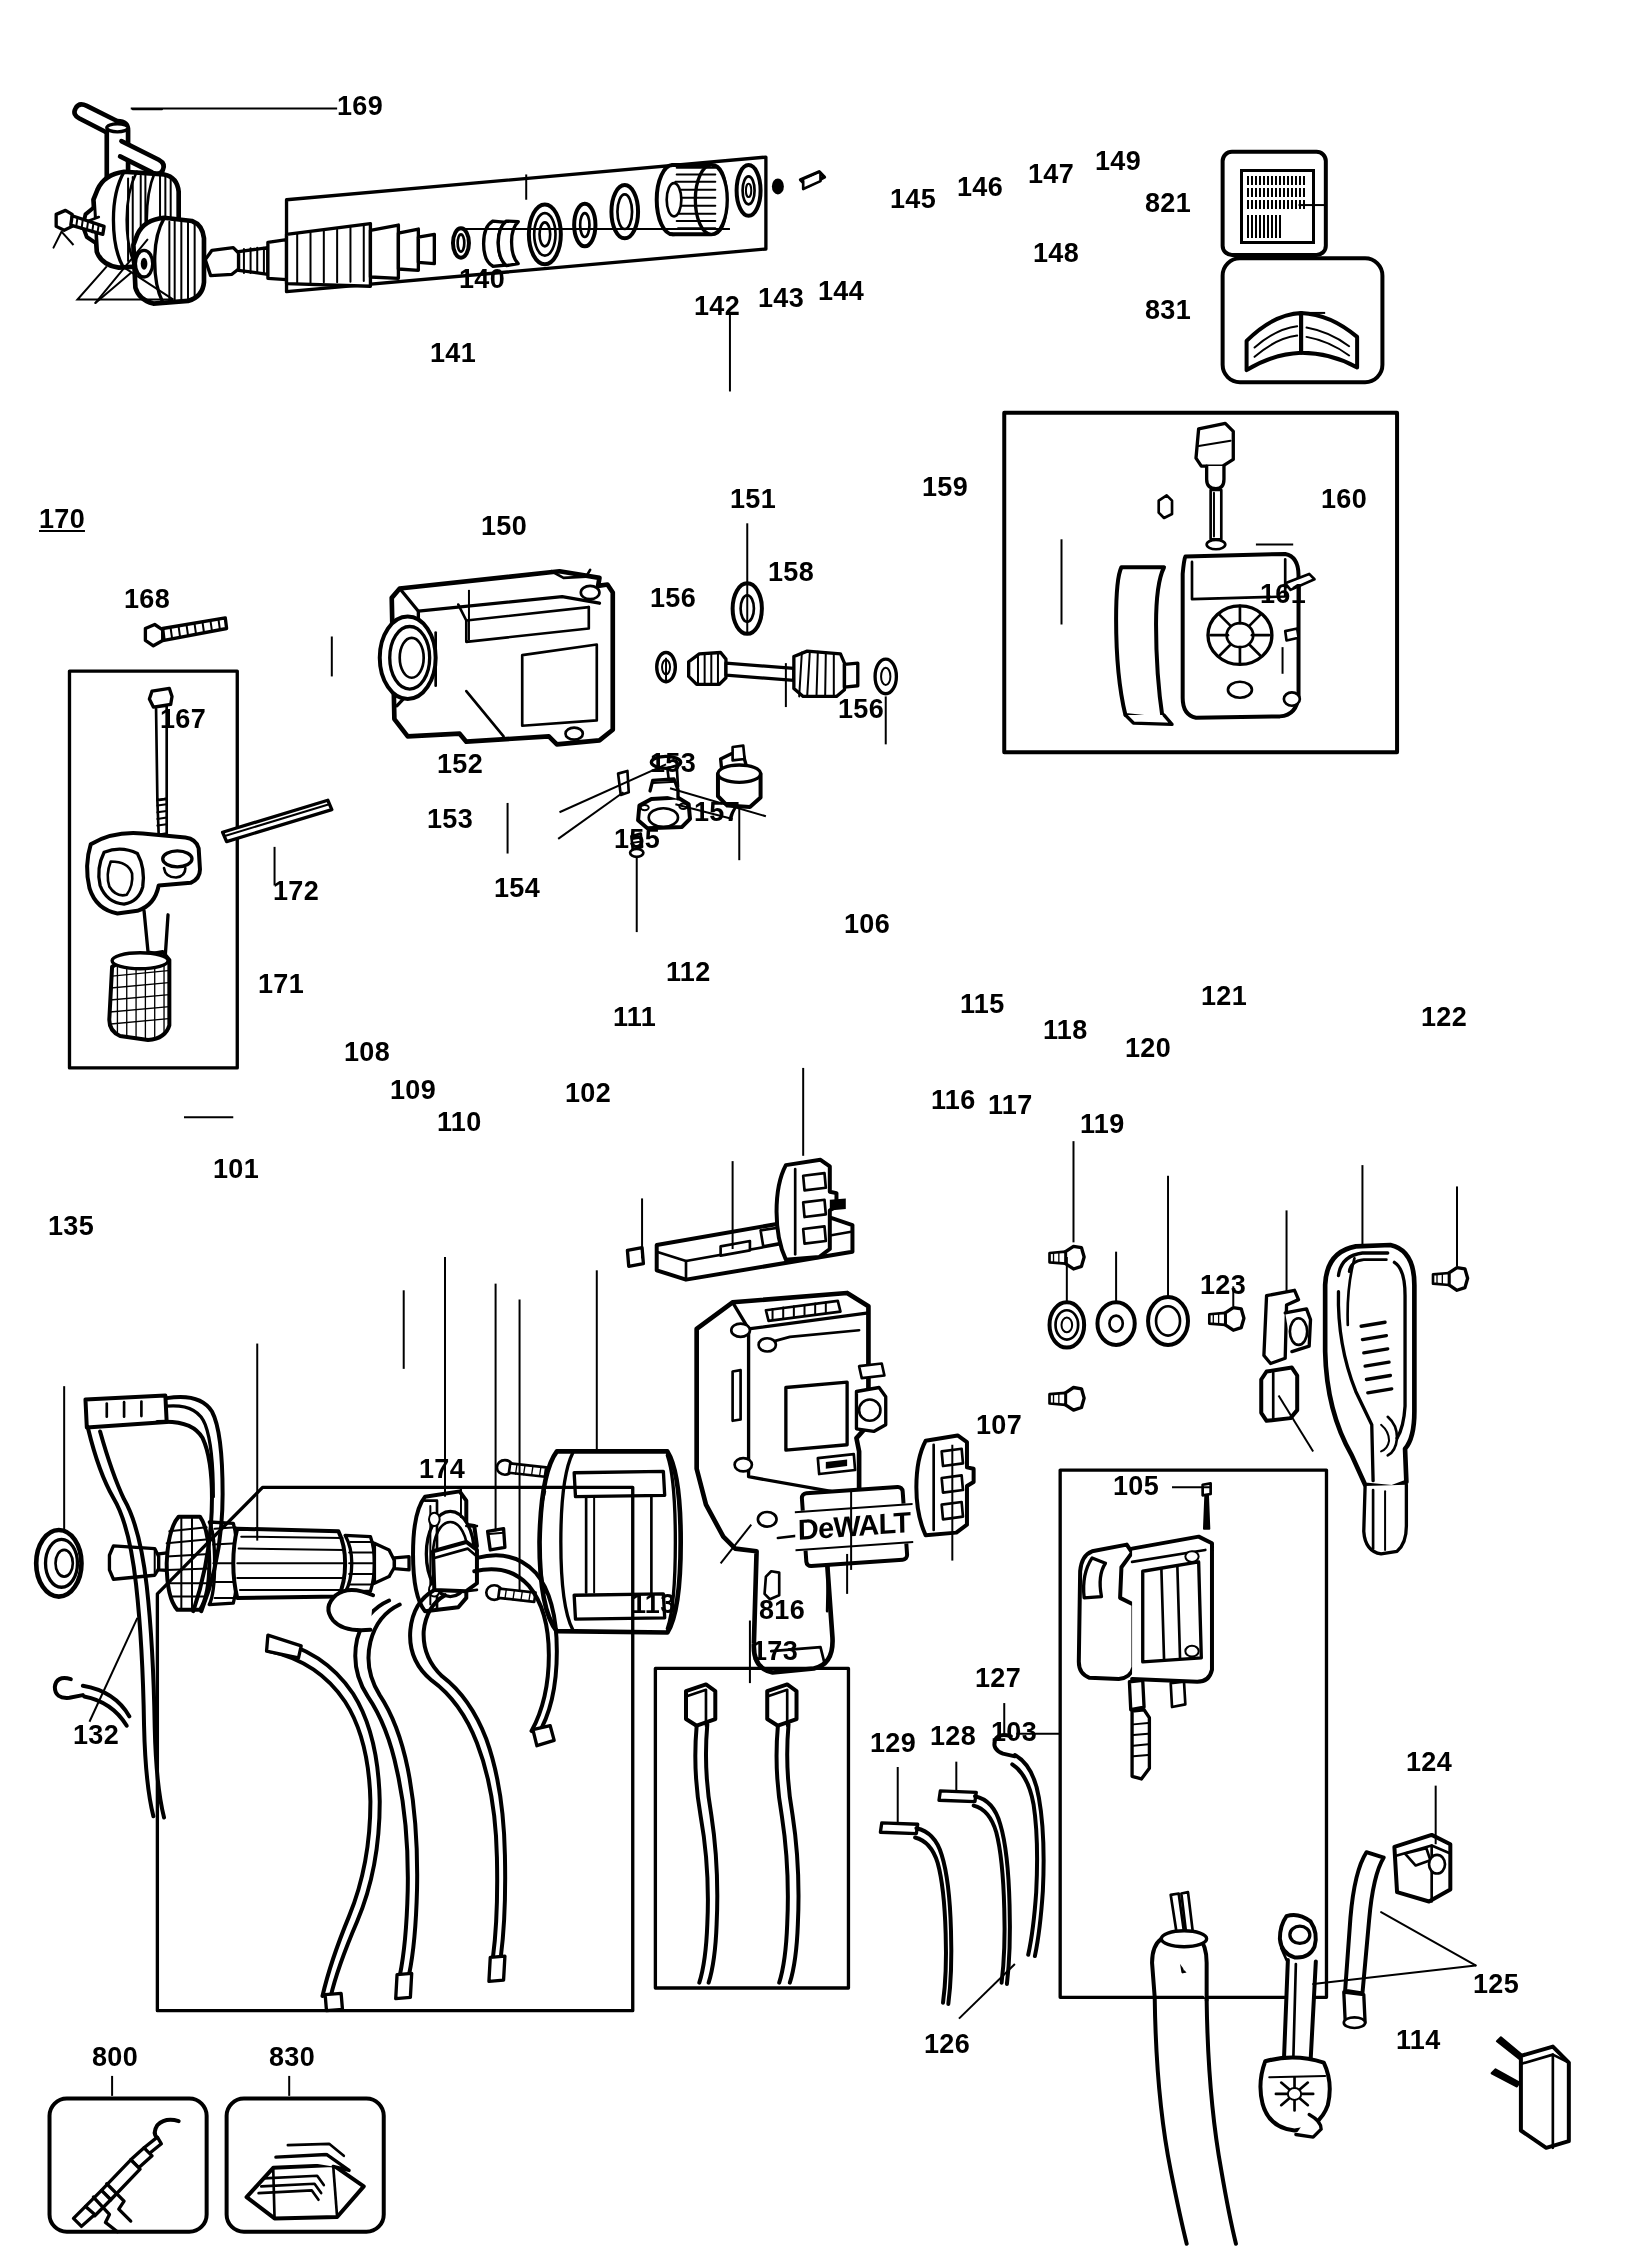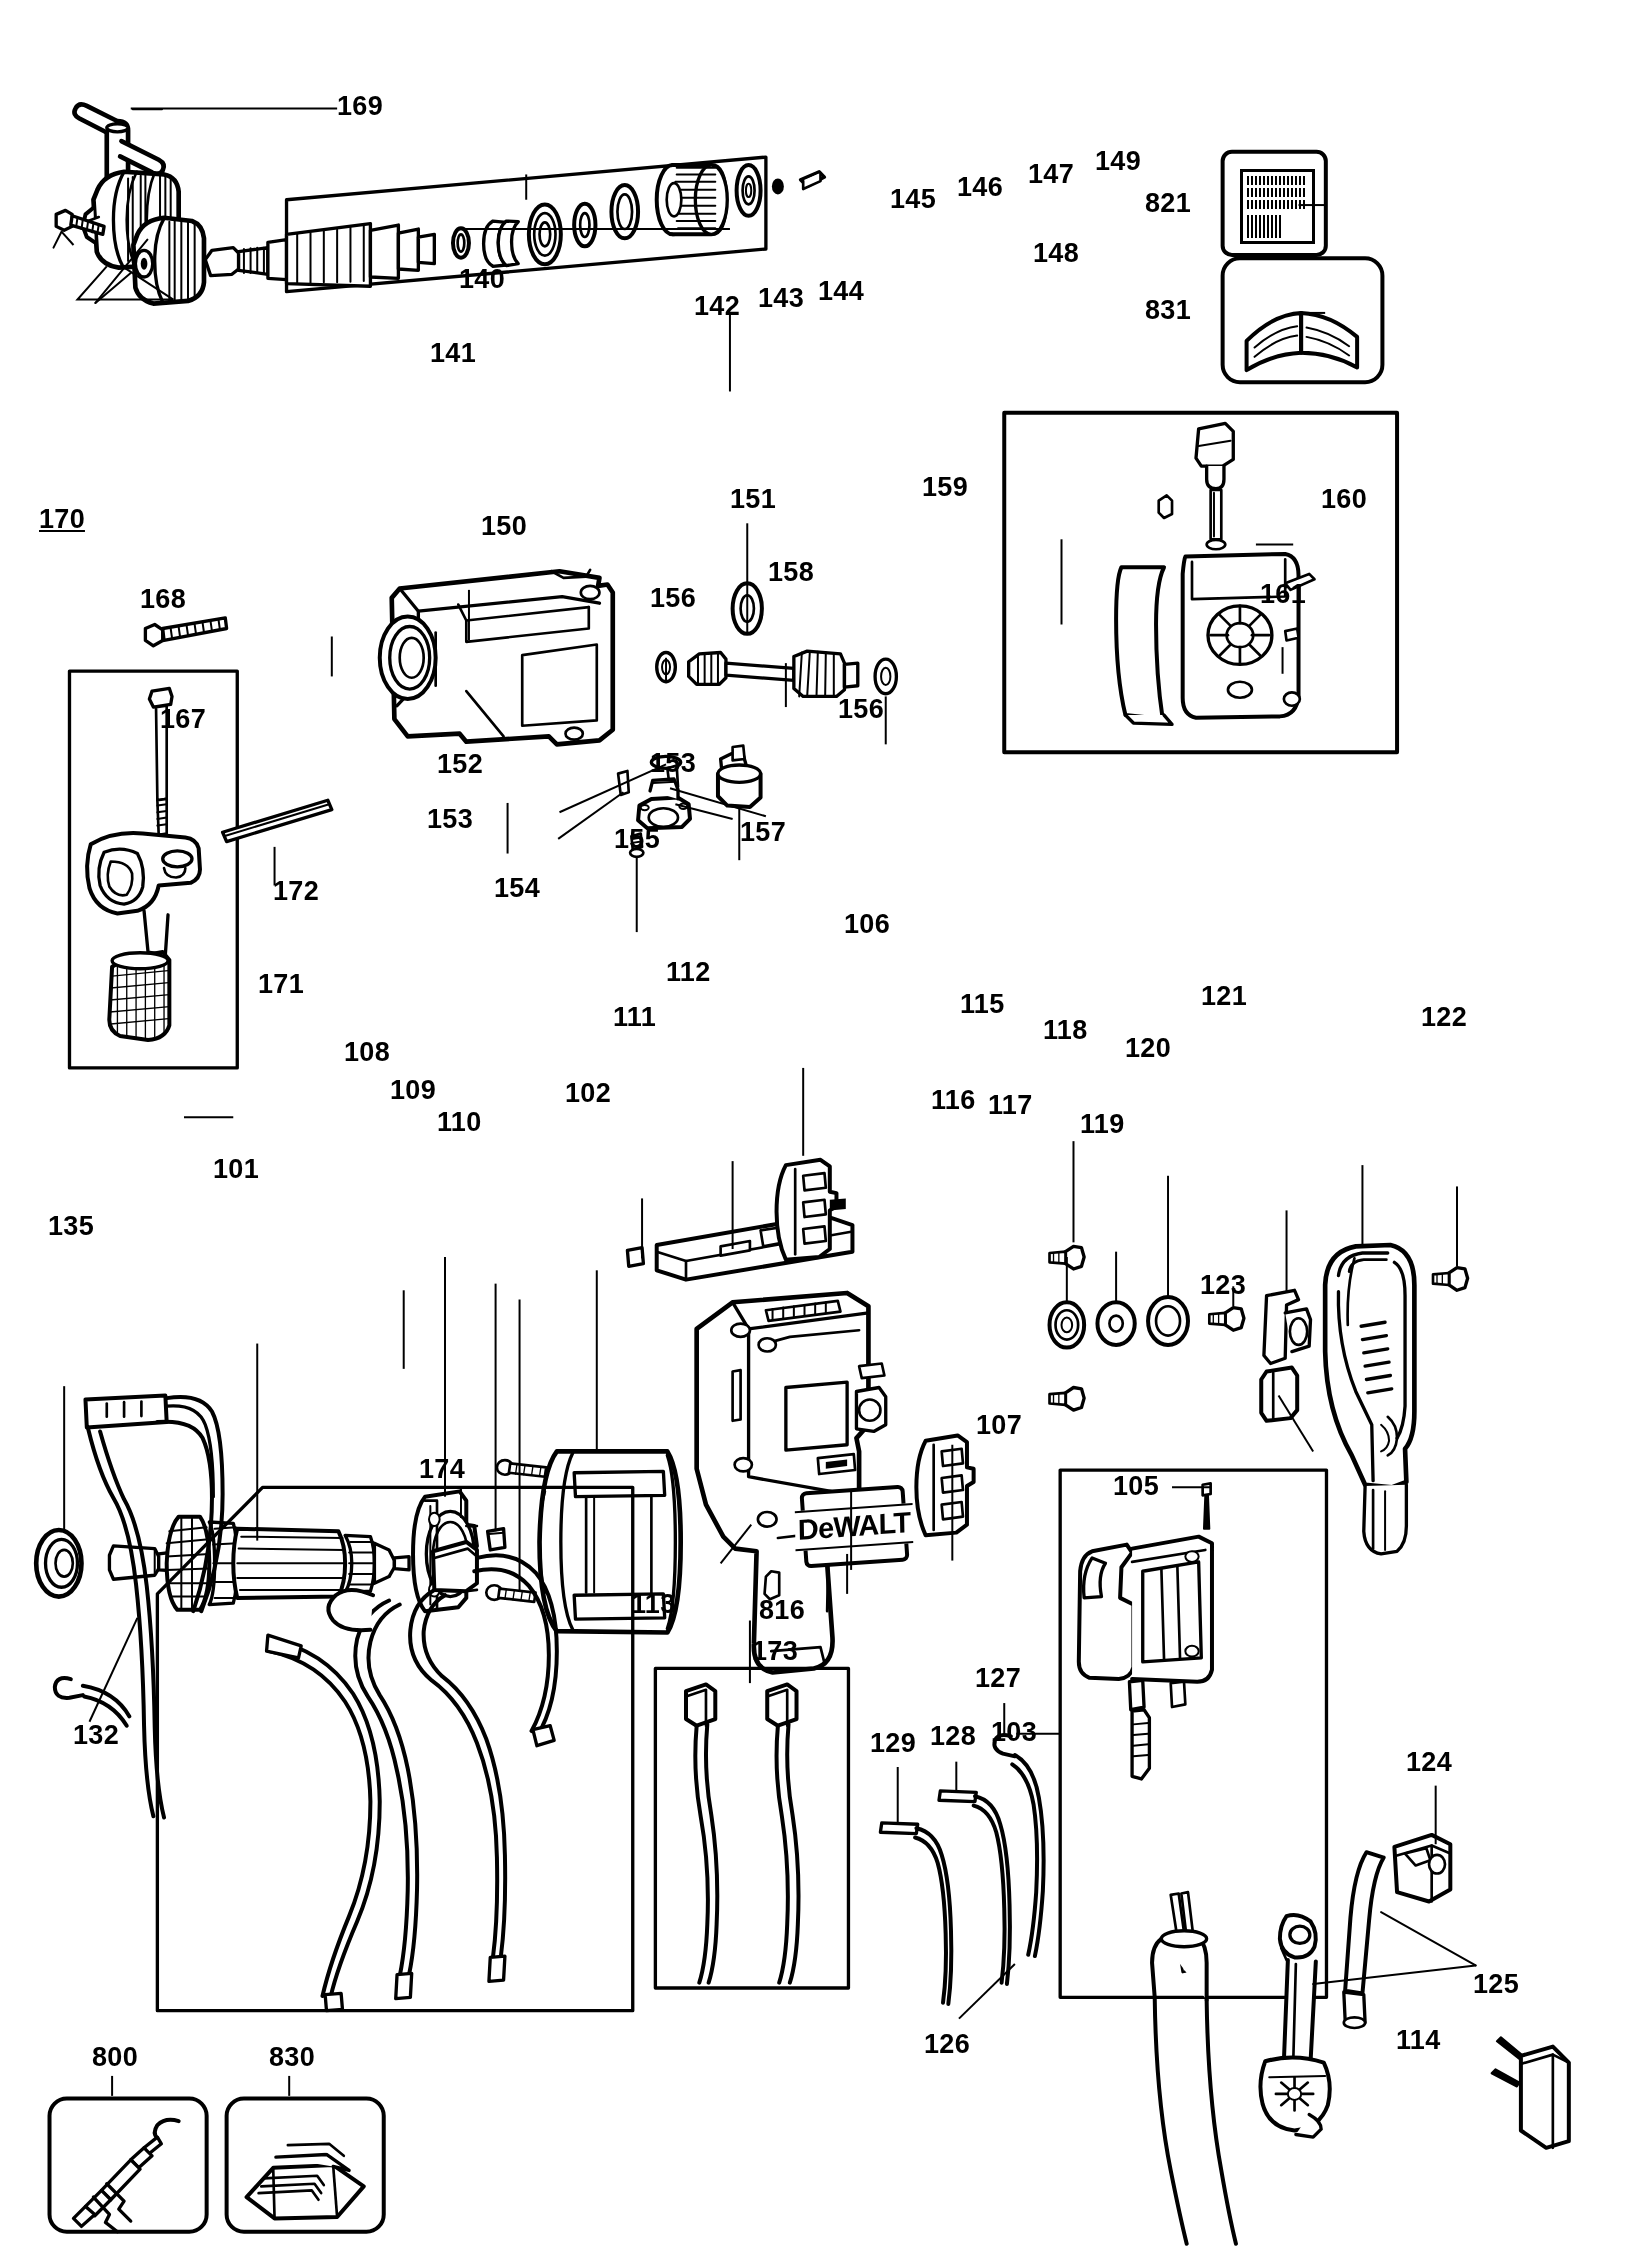--- a/index.html
+++ b/index.html
@@ -899,21 +899,21 @@
       <path d="M2156 2770 L2156 2682"></path>
       <path d="M1440 3032 L1524 2950"></path>
       <path d="M168 3118 L168 3148"></path>
       <path d="M434 3118 L434 3148"></path>
       <path d="M1272 2334 L1272 2394"></path>
     </g>
   </svg>
 
   <div class="callout" style="left:337px;top:93px;">169</div>
   <div class="callout" style="left:39px;top:506px;text-decoration:underline;">170</div>
-  <div class="callout" style="left:140px;top:586px;">168</div>
+  <div class="callout" style="left:124px;top:586px;">168</div>
   <div class="callout" style="left:459px;top:266px;">140</div>
   <div class="callout" style="left:430px;top:340px;">141</div>
   <div class="callout" style="left:694px;top:293px;">142</div>
   <div class="callout" style="left:758px;top:285px;">143</div>
   <div class="callout" style="left:818px;top:278px;">144</div>
   <div class="callout" style="left:890px;top:186px;">145</div>
   <div class="callout" style="left:957px;top:174px;">146</div>
   <div class="callout" style="left:1028px;top:161px;">147</div>
   <div class="callout" style="left:1033px;top:240px;">148</div>
   <div class="callout" style="left:1095px;top:148px;">149</div>
@@ -926,21 +926,21 @@
   <div class="callout" style="left:838px;top:696px;">156</div>
   <div class="callout" style="left:922px;top:474px;">159</div>
   <div class="callout" style="left:1321px;top:486px;">160</div>
   <div class="callout" style="left:1260px;top:581px;">161</div>
   <div class="callout" style="left:160px;top:706px;">167</div>
   <div class="callout" style="left:437px;top:751px;">152</div>
   <div class="callout" style="left:650px;top:750px;">153</div>
   <div class="callout" style="left:427px;top:806px;">153</div>
   <div class="callout" style="left:614px;top:826px;">155</div>
   <div class="callout" style="left:494px;top:875px;">154</div>
-  <div class="callout" style="left:740px;top:799px;margin-top:20px;">157</div>
+  <div class="callout" style="left:694px;top:799px;">157</div>
   <div class="callout" style="left:273px;top:878px;">172</div>
   <div class="callout" style="left:258px;top:971px;">171</div>
   <div class="callout" style="left:844px;top:911px;">106</div>
   <div class="callout" style="left:666px;top:959px;">112</div>
   <div class="callout" style="left:613px;top:1004px;">111</div>
   <div class="callout" style="left:960px;top:991px;text-align:center;">115</div>
   <div class="callout" style="left:1043px;top:1017px;">118</div>
   <div class="callout" style="left:988px;top:1092px;">117</div>
   <div class="callout" style="left:931px;top:1087px;text-align:right;">116</div>
   <div class="callout" style="left:1080px;top:1111px;">119</div>

